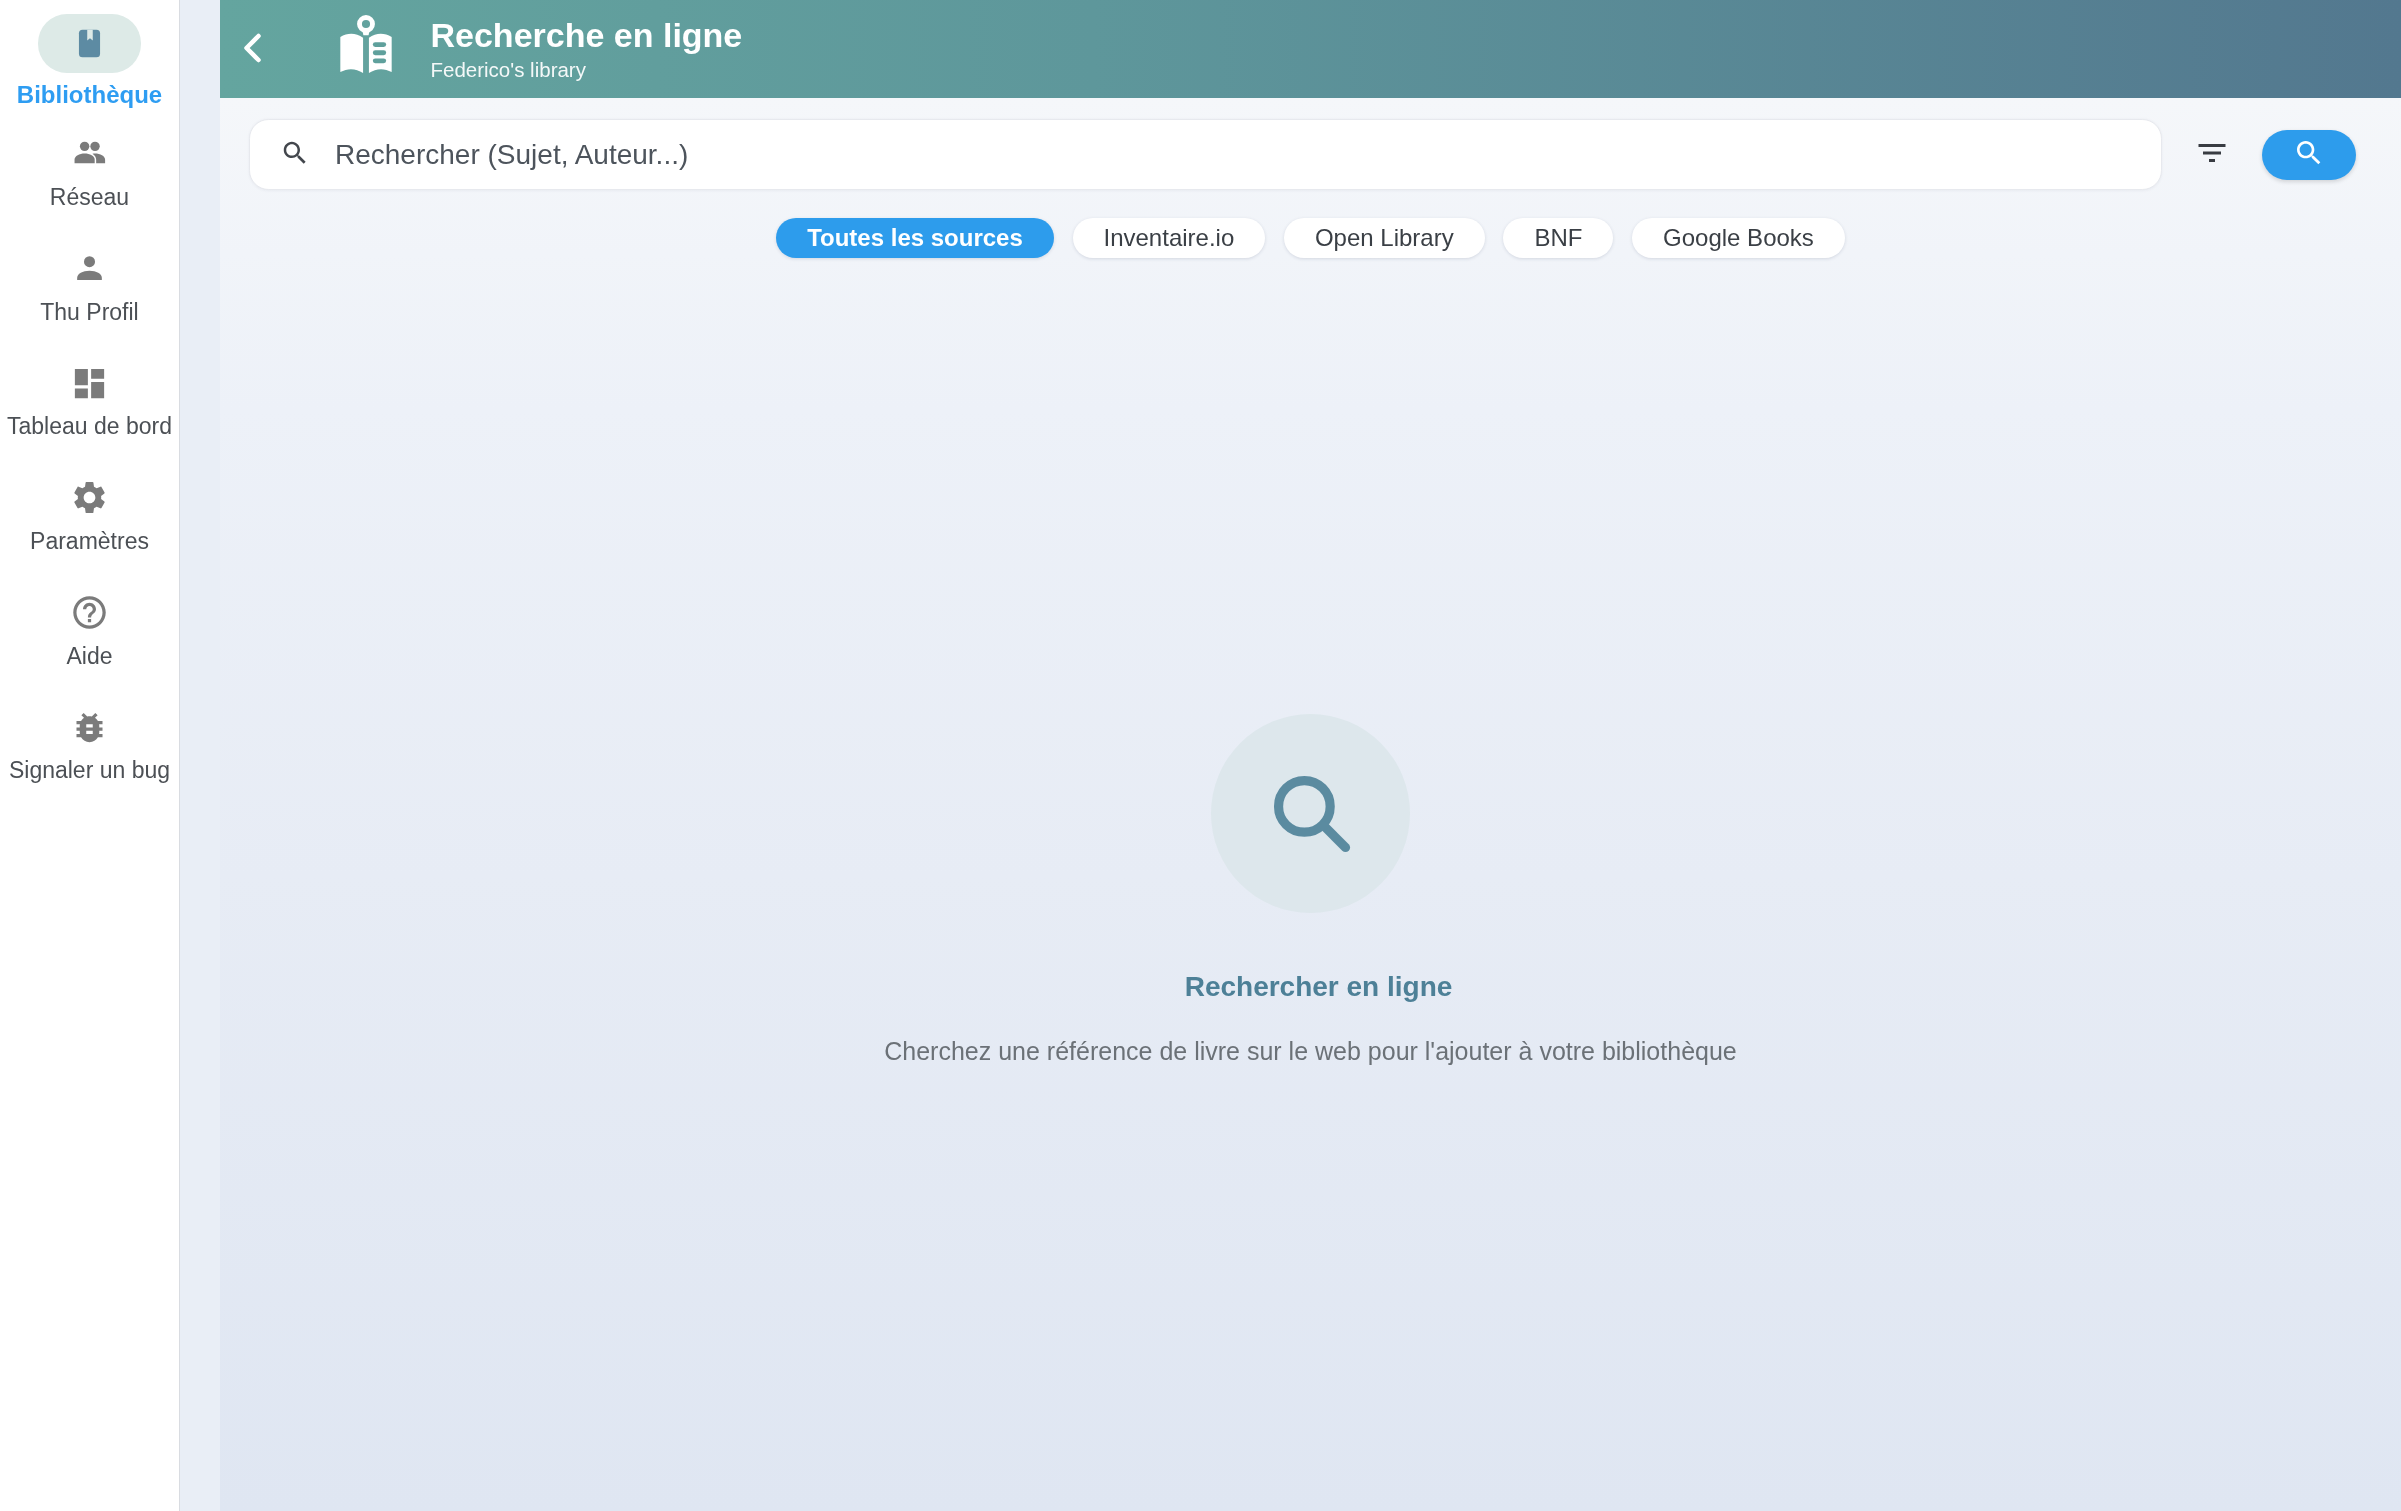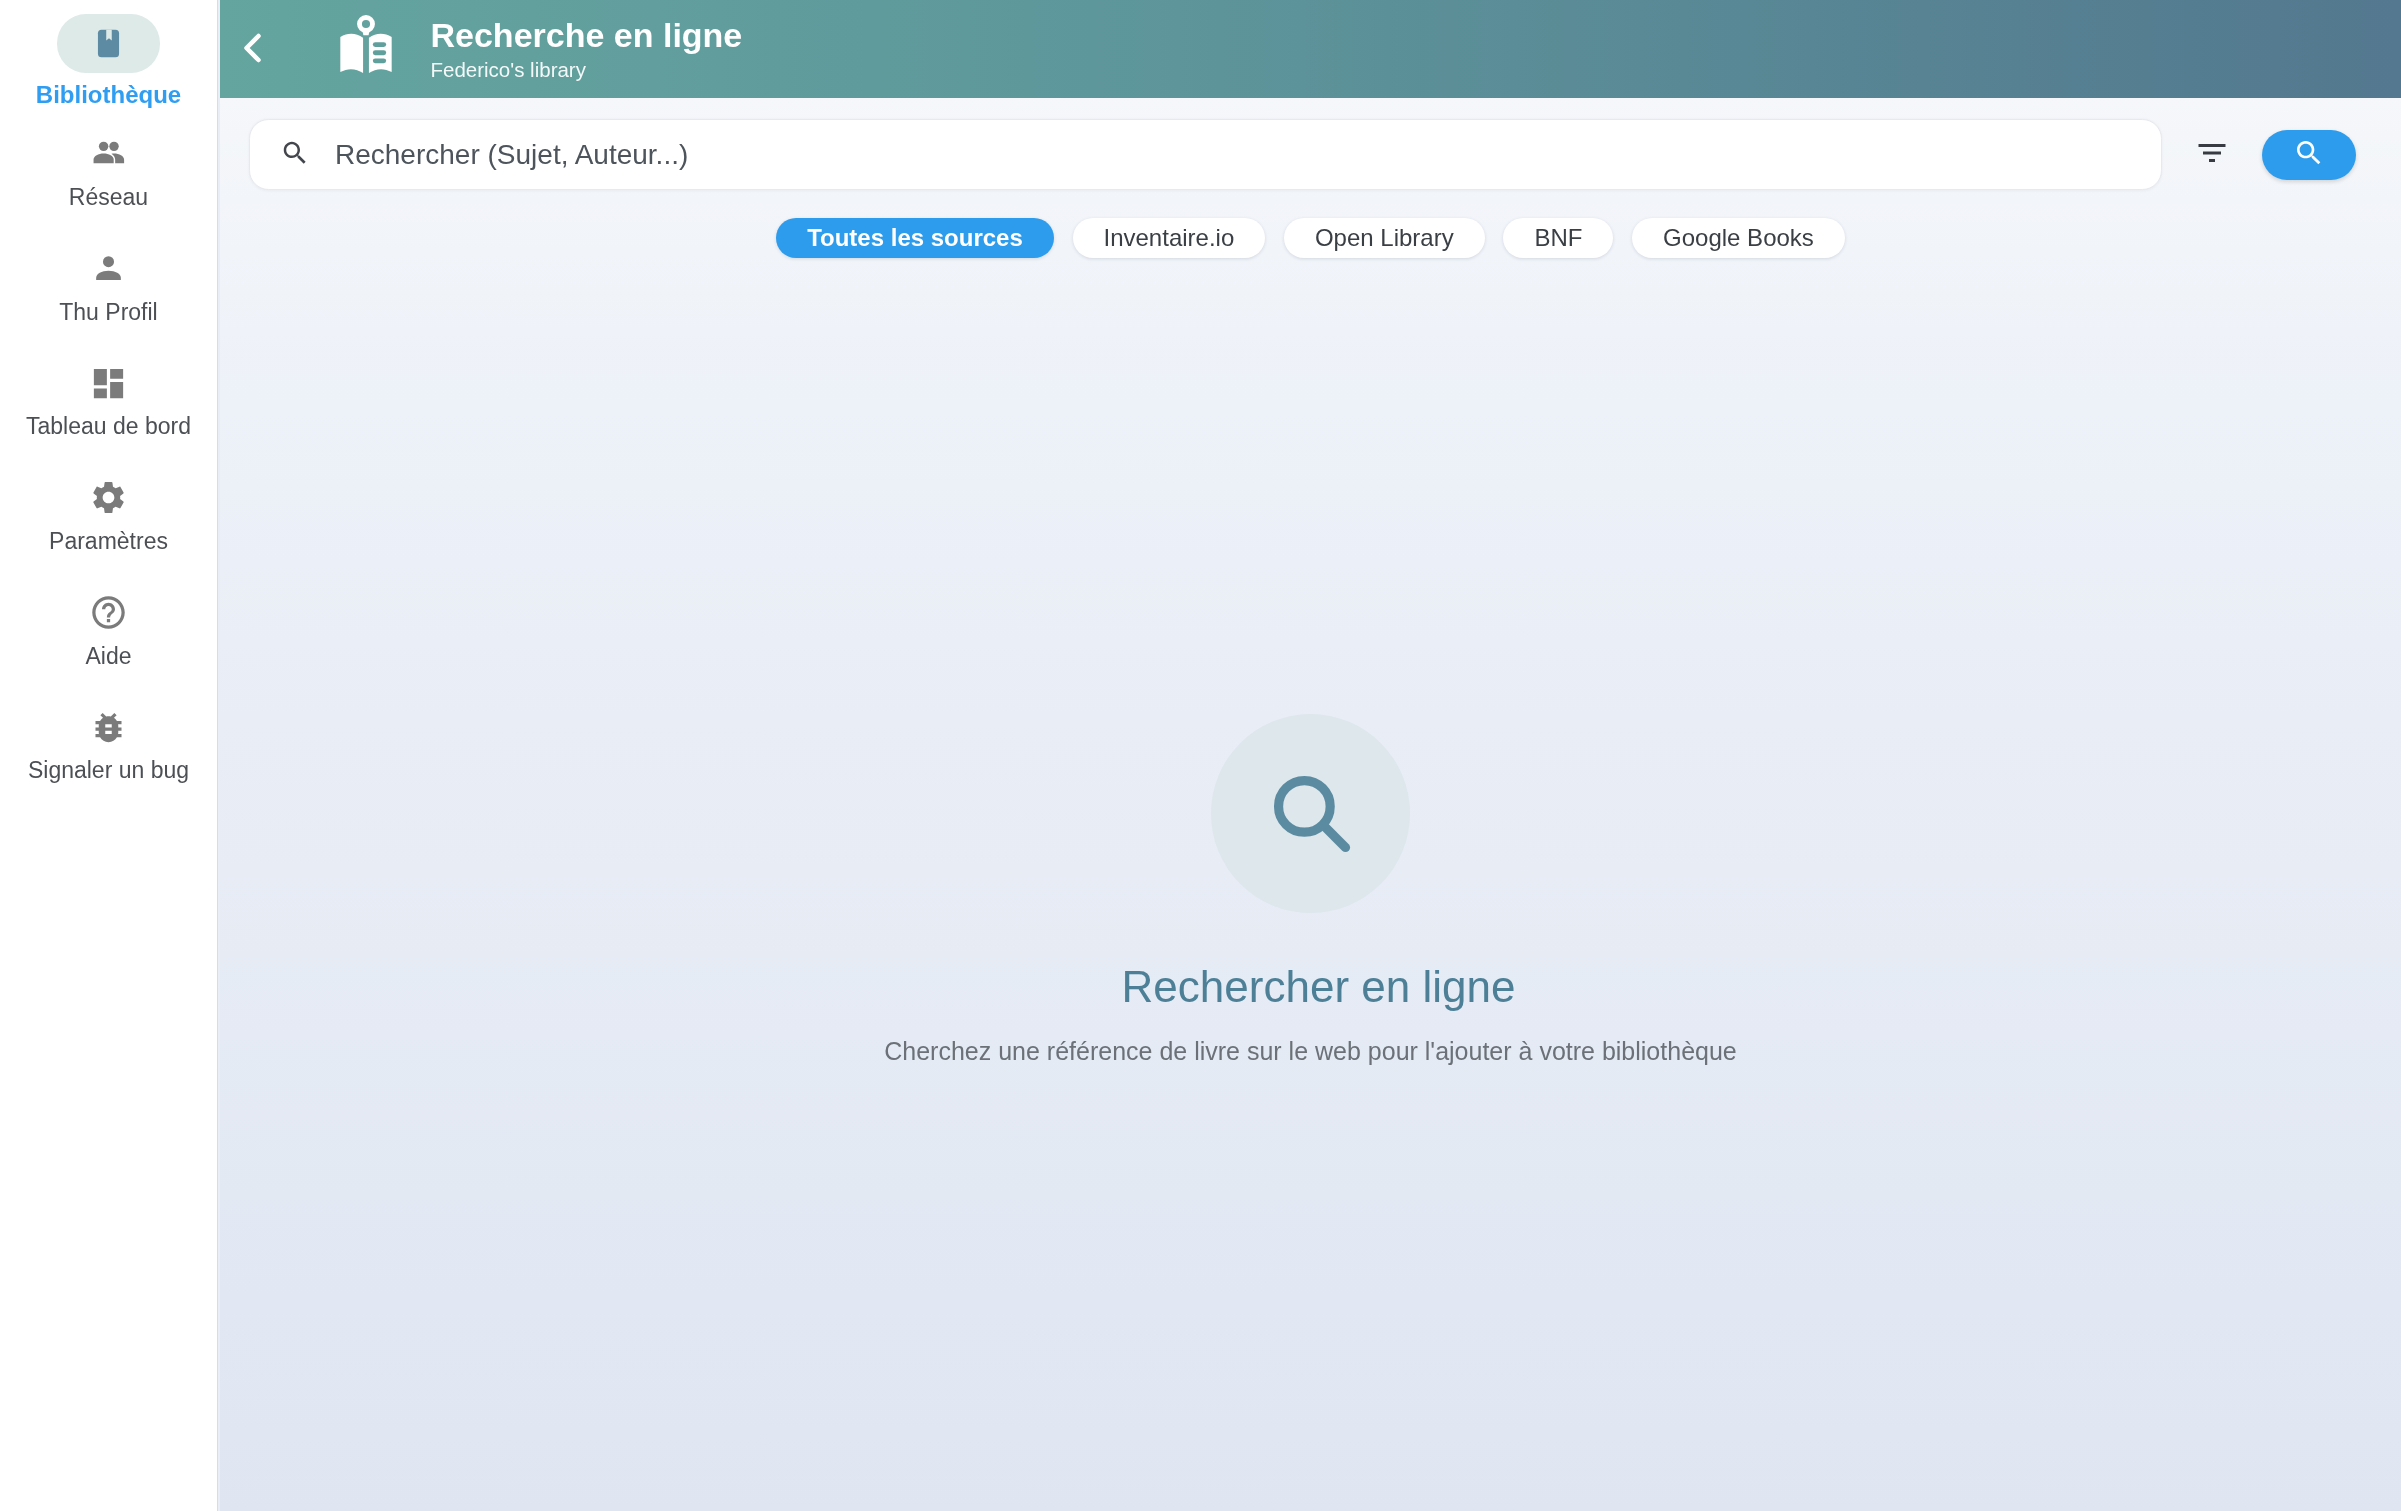--- a/index.html
+++ b/index.html
@@ -5,21 +5,21 @@
   html,body{margin:0;padding:0;}
   body{
     width:2401px;height:1511px;overflow:hidden;
     font-family:"Liberation Sans","DejaVu Sans",sans-serif;
     background:#e9eef6;
   }
   .app{position:relative;width:2401px;height:1511px;}
 
   
   .sidebar{
-    position:absolute;left:0;top:0;width:218px;height:1511px;
+    position:absolute;left:0;top:0;width:180px;height:1511px;
     background:#ffffff;border-right:1.8px solid #d9dce1;
     display:flex;flex-direction:column;align-items:center;
     padding-top:14.2px;box-sizing:border-box;z-index:5;
   }
   .side-item{display:flex;flex-direction:column;align-items:center;margin-bottom:38px;cursor:pointer;}
   .side-item .ic{width:39px;height:39px;display:block;}
   .side-item .ic svg{width:39px;height:39px;fill:#7b7b7b;}
   .side-label{margin-top:10.7px;font-size:23px;color:#4c5055;line-height:27px;white-space:nowrap;}
   .active-pill{
     width:103px;height:59px;border-radius:29px;background:#ddeae7;
@@ -100,21 +100,21 @@
 
   .empty{
     position:absolute;top:616px;left:0;right:0;
     display:flex;flex-direction:column;align-items:center;text-align:center;
   }
   .empty-circle{
     width:199px;height:199px;border-radius:50%;
     background:#dde7ec;display:flex;align-items:center;justify-content:center;
   }
   .empty-circle svg{width:105px;height:105px;}
-  .empty-title{margin:52px 0 0 16px;font-size:44px;font-weight:400;color:#4d8097;line-height:43px;}
+  .empty-title{margin:52px 0 0 16px;font-size:28px;font-weight:700;color:#4d8097;line-height:43px;}
   .empty-sub{margin:27px 0 0 0;font-size:25px;color:#6b7177;line-height:32px;}
 </style>
 </head>
 <body>
 
 <div class="app">
 
   <aside class="sidebar">
 
     <div class="side-item first">

